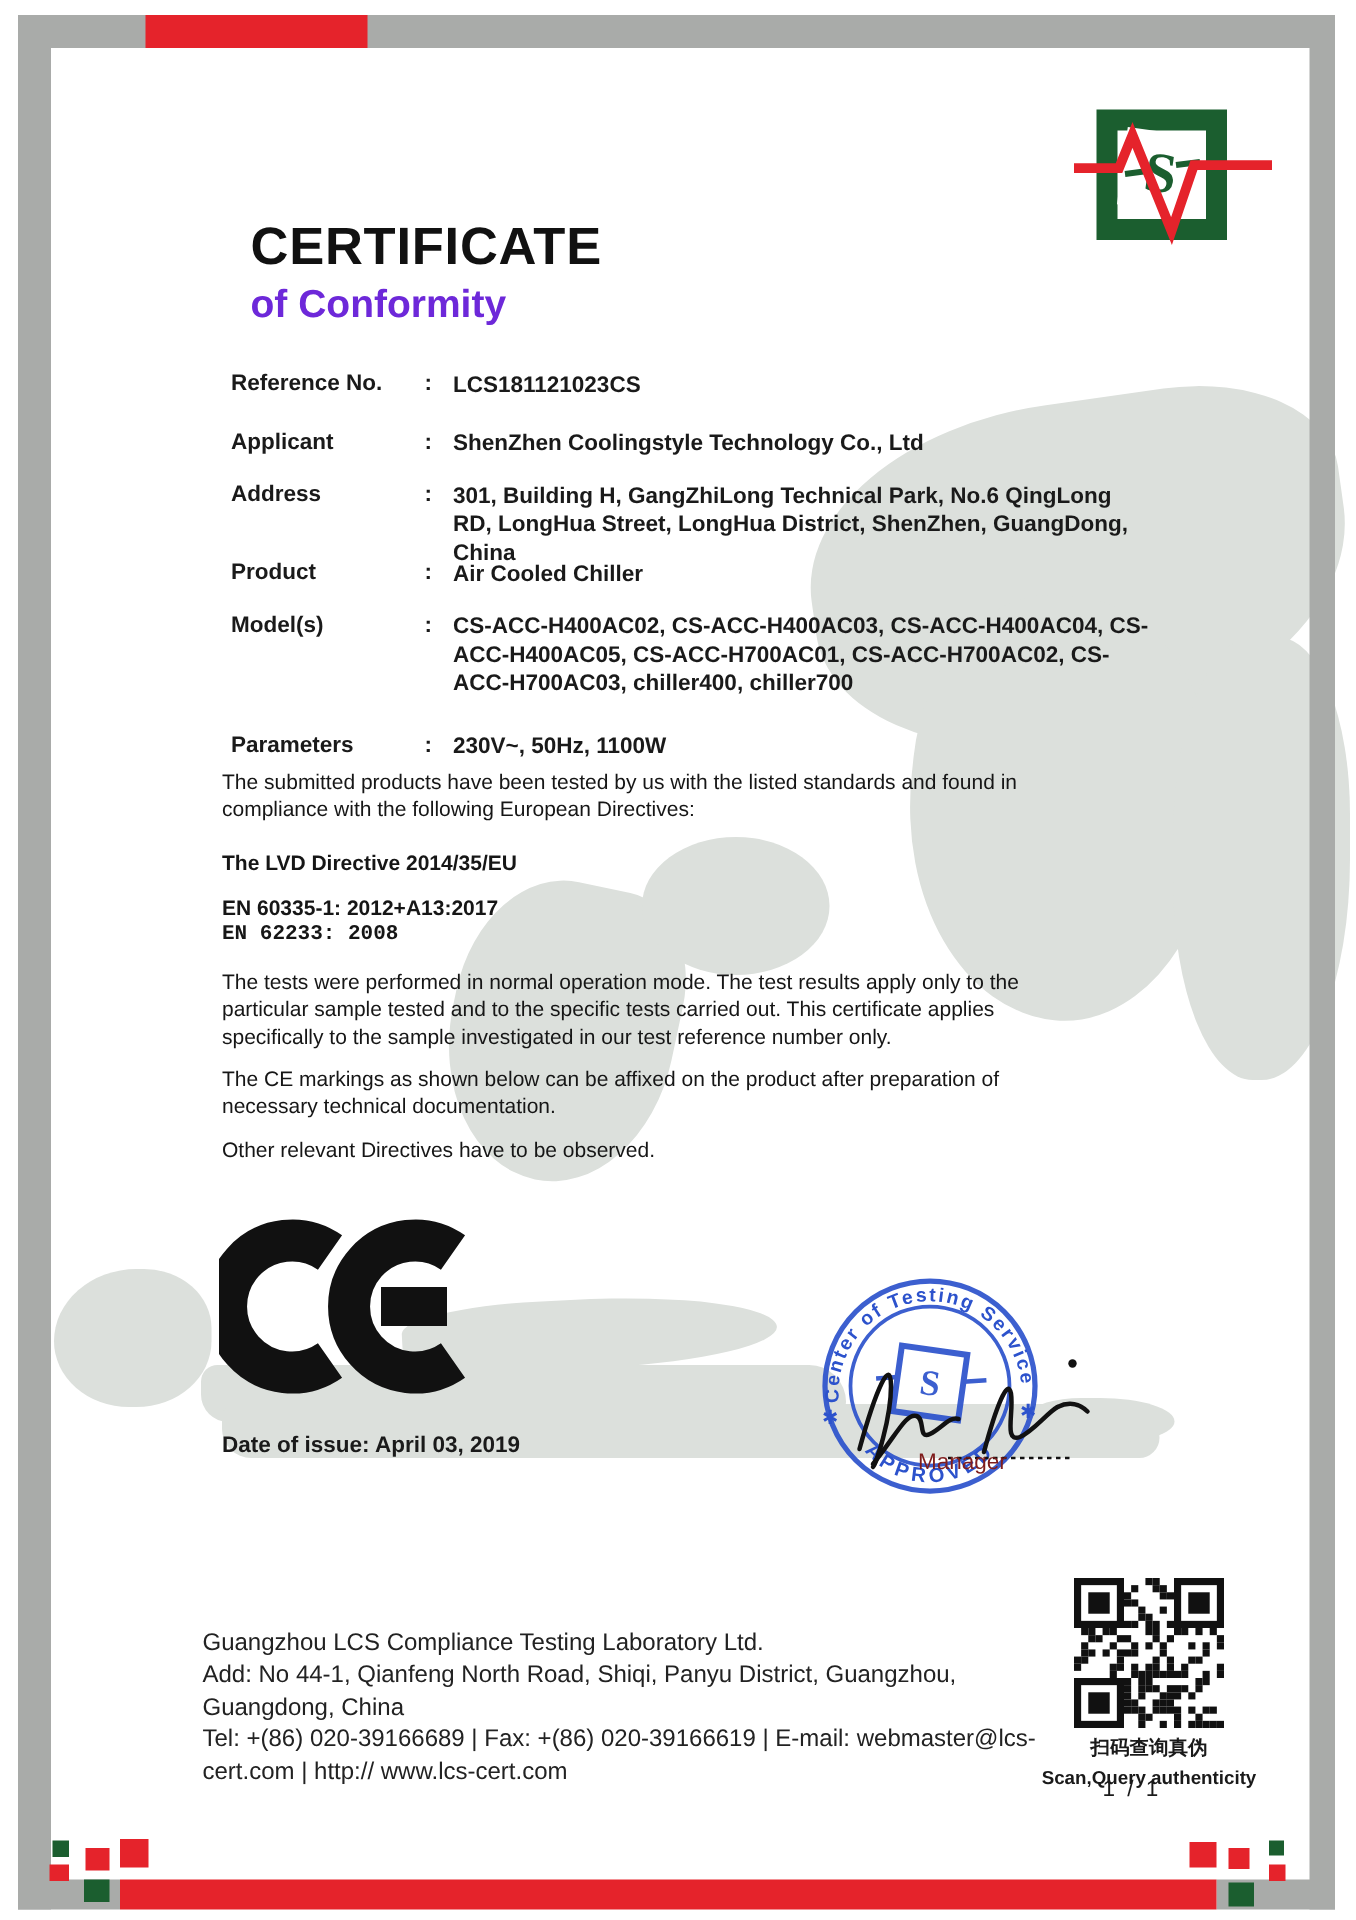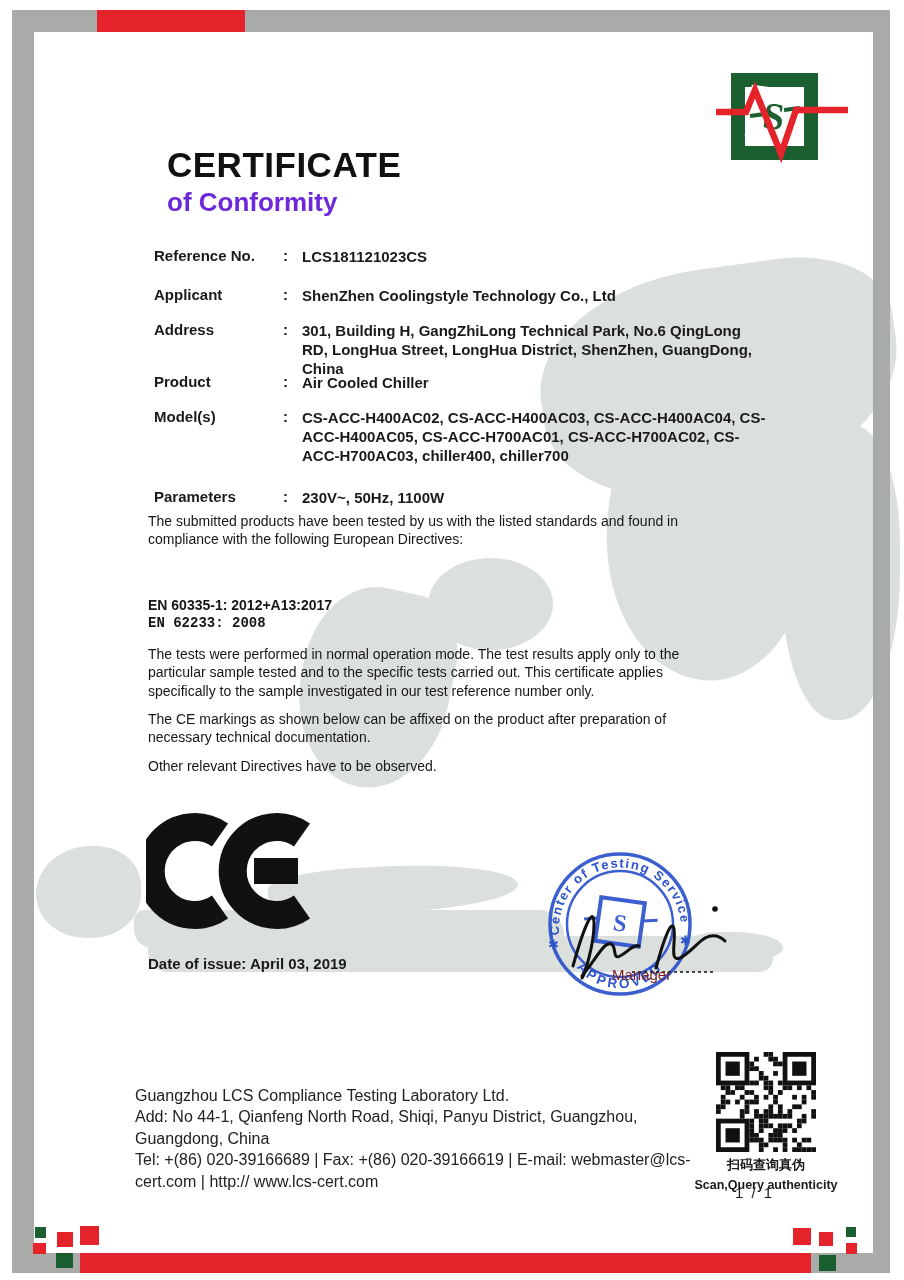--- a/index.html
+++ b/index.html
@@ -117,20 +117,21 @@
     <span class="field-colon">:</span>
     <span class="field-value">CS-ACC-H400AC02, CS-ACC-H400AC03, CS-ACC-H400AC04, CS-ACC-H400AC05, CS-ACC-H700AC01, CS-ACC-H700AC02, CS-ACC-H700AC03, chiller400, chiller700</span>
   </div>
   <div class="field-row" style="top:488px;">
     <span class="field-label">Parameters</span>
     <span class="field-colon">:</span>
     <span class="field-value">230V~, 50Hz, 1100W</span>
   </div>
 
   <div class="body-par" style="top:512px;">The submitted products have been tested by us with the listed standards and found in compliance with the following European Directives:</div>
+  <div class="body-par body-bold" style="top:566px;">The LVD Directive 2014/35/EU</div>
   <div class="body-par body-bold" style="top:596px;">EN 60335-1: 2012+A13:2017</div>
   <div class="body-par body-bold" style="top:614px;font-family:Liberation Mono, monospace;">EN 62233: 2008</div>
   <div class="body-par" style="top:710px;">The CE markings as shown below can be affixed on the product after preparation of necessary technical documentation.</div>
   <div class="body-par" style="top:645px;">The tests were performed in normal operation mode. The test results apply only to the particular sample tested and to the specific tests carried out. This certificate applies specifically to the sample investigated in our test reference number only.</div>
   <div class="body-par" style="top:757px;">Other relevant Directives have to be observed.</div>
 
   <svg class="content" style="left:146px;top:810px;" width="168" height="122" viewBox="0 0 168 122" role="img" aria-label="CE">
     <path d="M 74,25 A 44,44 0 1 0 74,97" fill="none" stroke="#111" stroke-width="28"></path>
     <path d="M 156,25 A 44,44 0 1 0 156,97" fill="none" stroke="#111" stroke-width="28"></path>
     <path d="M 108,61 L 152,61" stroke="#111" stroke-width="26"></path>

